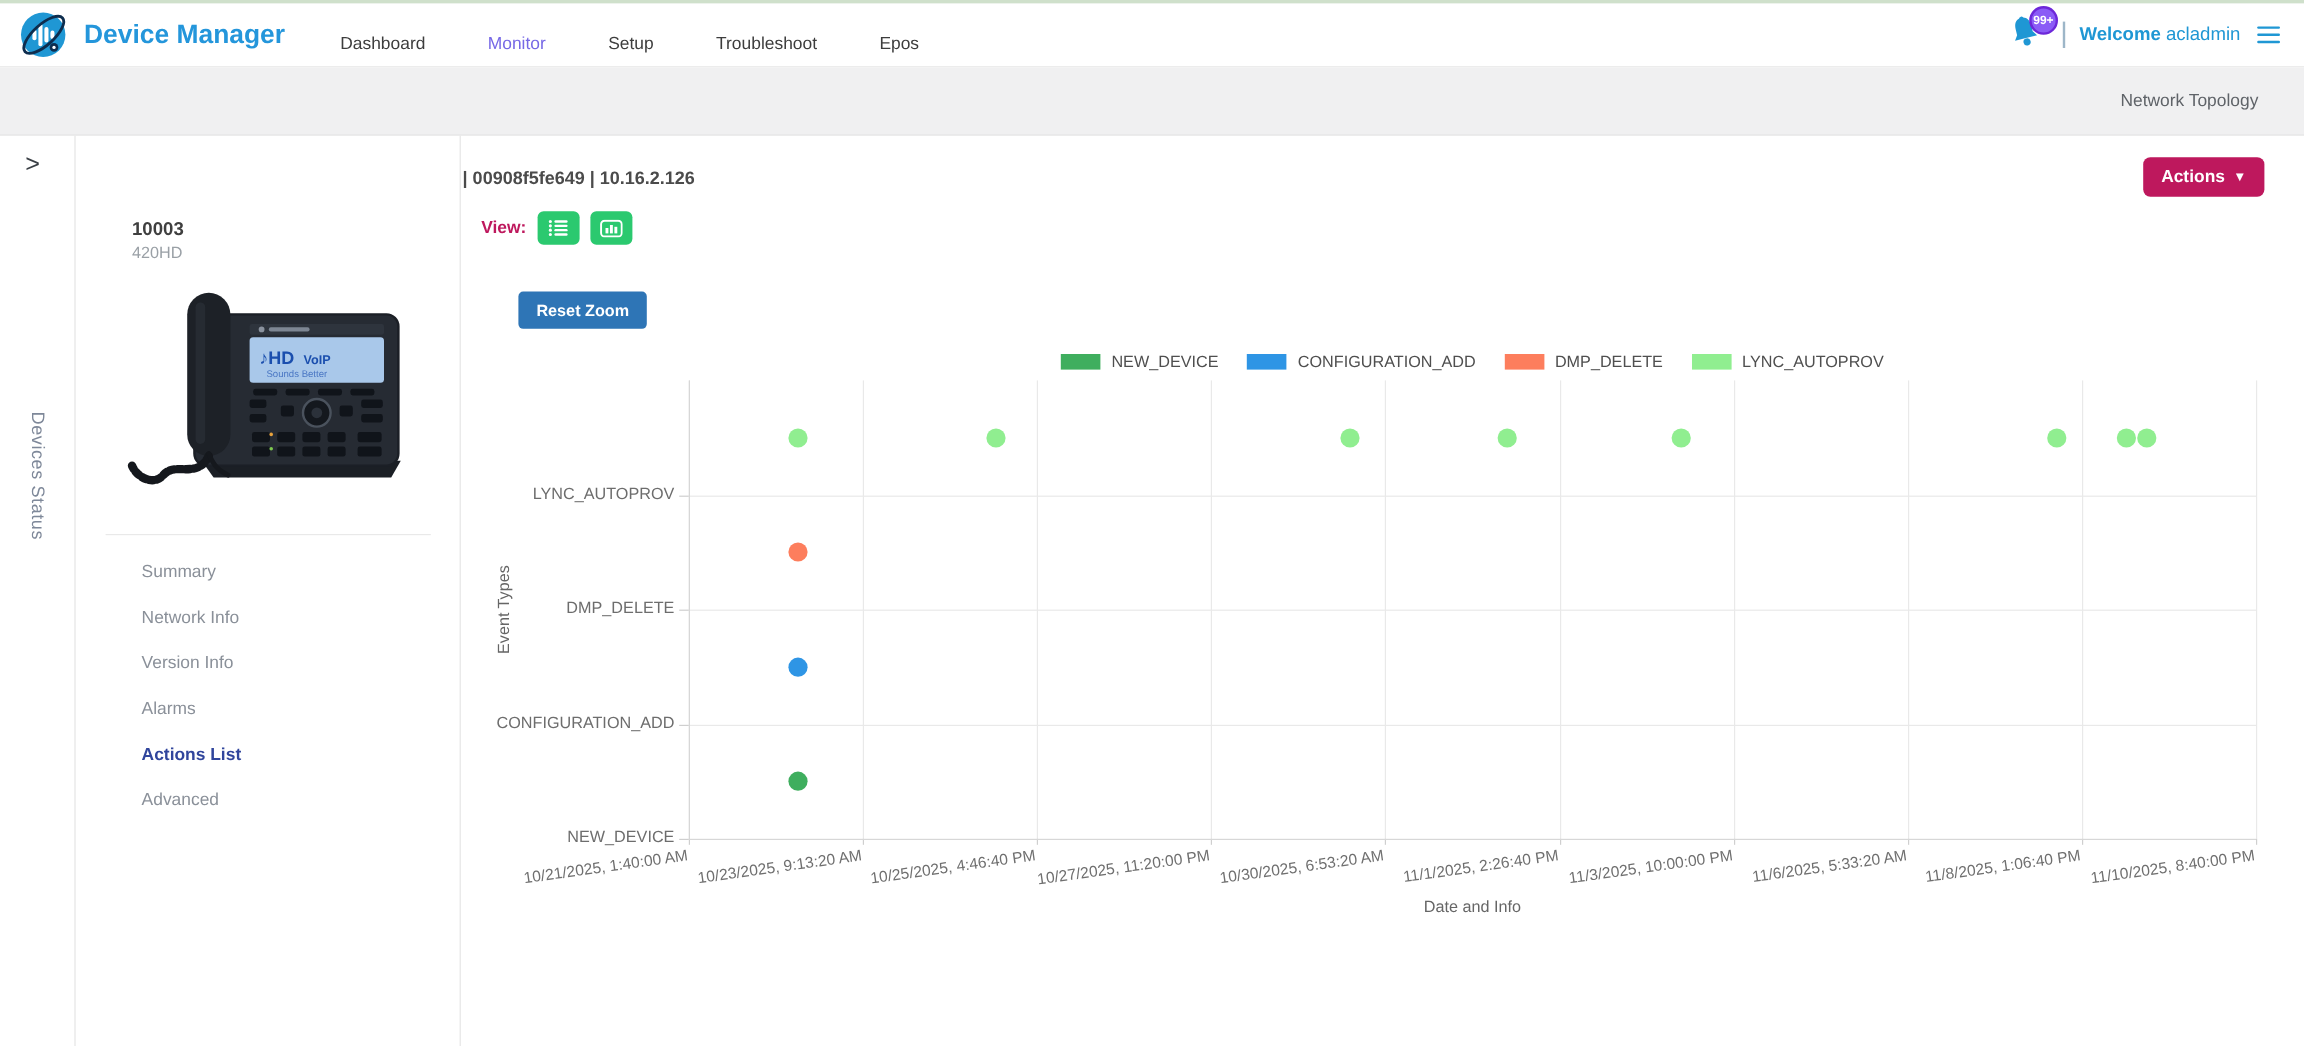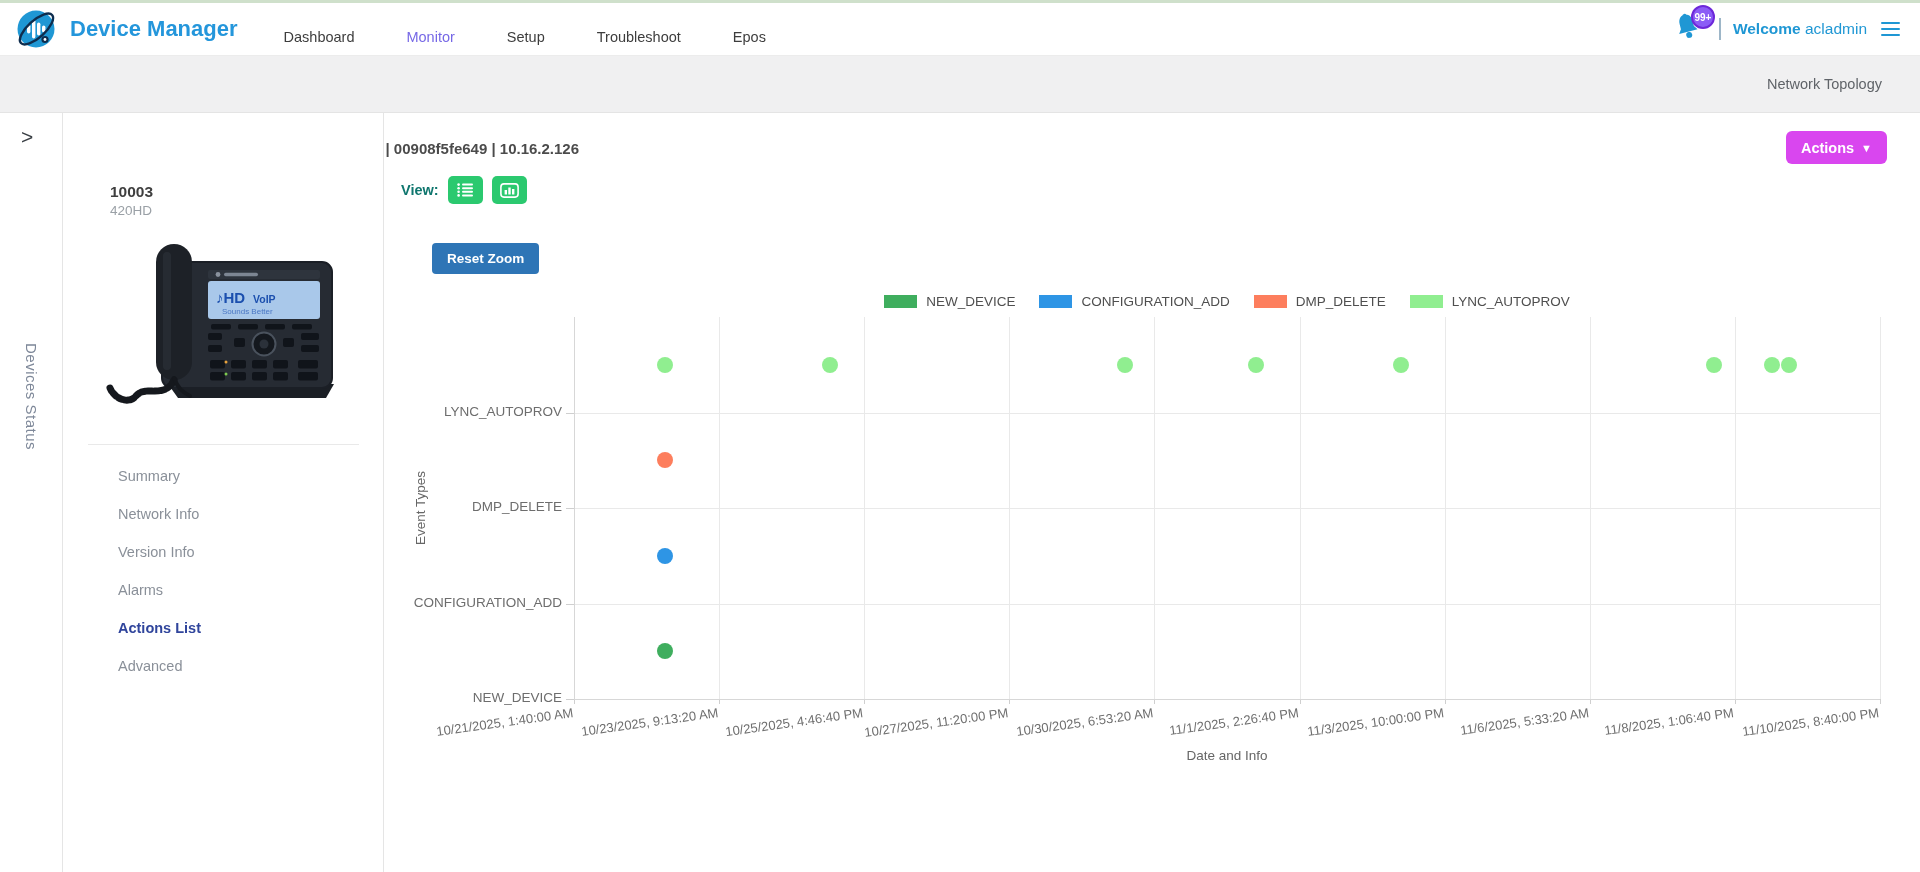--- a/index.html
+++ b/index.html
@@ -40,38 +40,38 @@
                 writing-mode:vertical-rl; color:#7e8899; font-size:15px; letter-spacing:0.5px; white-space:nowrap; }
 
   
   .back-link { position:absolute; top:139px; left:80px; color:#2b87c8; font-size:16.5px; cursor:pointer;
                display:flex; align-items:center; gap:9px; }
   .back-arrow { font-size:19px; font-weight:bold; line-height:1; }
   .device-heading { position:absolute; top:138px; left:300px; display:flex; align-items:center; gap:9px; white-space:nowrap; }
   .status-dot { width:13px; height:13px; border-radius:50%; background:#2ecc40; box-shadow:0 0 0 3px rgba(66,214,80,0.3); }
   .device-name { font-size:17.5px; font-weight:bold; color:#3e3e3e; }
   .device-details { font-size:15px; font-weight:bold; color:#4b4b4b; }
-  .actions-btn { position:absolute; top:131px; right:33px; height:33px; background:#d946ef; border:none; border-radius:6px;
+  .actions-btn { position:absolute; top:131px; right:33px; height:33px; background:#be185d; border:none; border-radius:6px;
                  color:#fff; font-weight:bold; font-size:14.5px; padding:0 15px; cursor:pointer;
                  display:flex; align-items:center; gap:7px; font-family:inherit; }
   .actions-caret { font-size:11px; }
 
   
   .device-panel { position:absolute; left:64px; top:113px; width:320px; bottom:0; background:#fff; border-right:1px solid #e5e5e5; }
   .dev-id { margin:70px 0 0 46px; font-size:15.5px; font-weight:bold; color:#3f3f3f; }
   .dev-model { margin:2px 0 0 46px; font-size:13.5px; color:#9aa0a6; }
   .phone-wrap { margin:14px auto 0; width:252px; }
   .panel-divider { margin:30px 24px 0 24px; border:none; border-top:1px solid #e9e9e9; }
   .side-menu { list-style:none; margin:12px 0 0 0; padding:0; }
   .side-menu li { height:38px; line-height:38px; padding-left:54px; font-size:14.5px; color:#8a9099; cursor:pointer; }
   .side-menu li.active { color:#30459c; font-weight:bold; }
 
   
   .view-row { position:absolute; top:176px; left:401px; display:flex; align-items:center; gap:9px; }
-  .view-label { font-size:14.5px; color:#0f766e; font-weight:bold; }
+  .view-label { font-size:14.5px; color:#be185d; font-weight:bold; }
   .view-btn { width:35px; height:28px; background:#2bc96f; border:none; border-radius:5px; cursor:pointer;
               display:flex; align-items:center; justify-content:center; padding:0; }
   .reset-zoom { position:absolute; top:243px; left:432px; height:31px; background:#2e75b6; border:none; border-radius:4px;
                 color:#fff; font-weight:bold; font-size:13.5px; padding:0 15px; cursor:pointer; font-family:inherit; }
   .hint { position:absolute; top:272px; left:574px; width:1306px; text-align:center; font-size:12.5px; font-weight:bold; color:#5a5a5a; }
   .legend { position:absolute; top:294px; left:574px; width:1306px; display:flex; justify-content:center; gap:24px; align-items:center; }
   .legend-item { display:flex; align-items:center; gap:9px; cursor:pointer; }
   .legend-swatch { width:33px; height:13px; }
   .legend-label { font-size:13.5px; color:#4f4f4f; white-space:nowrap; }
 

